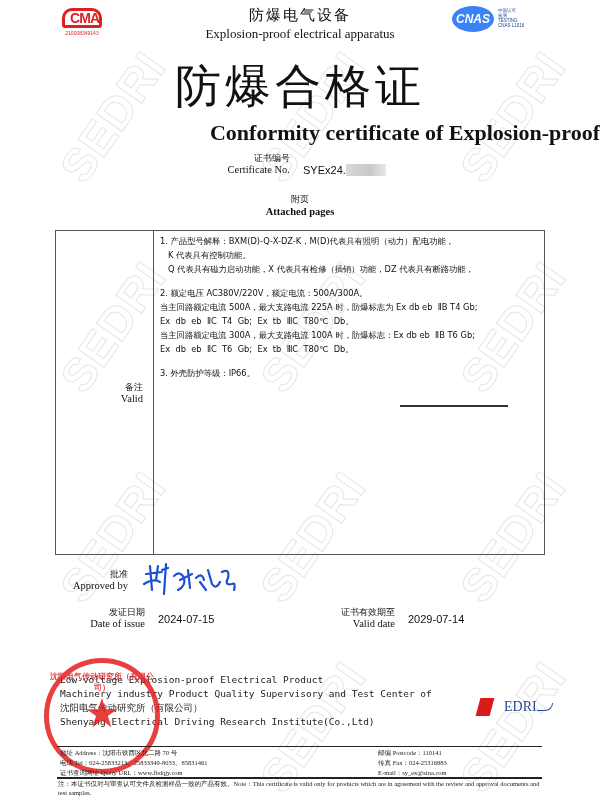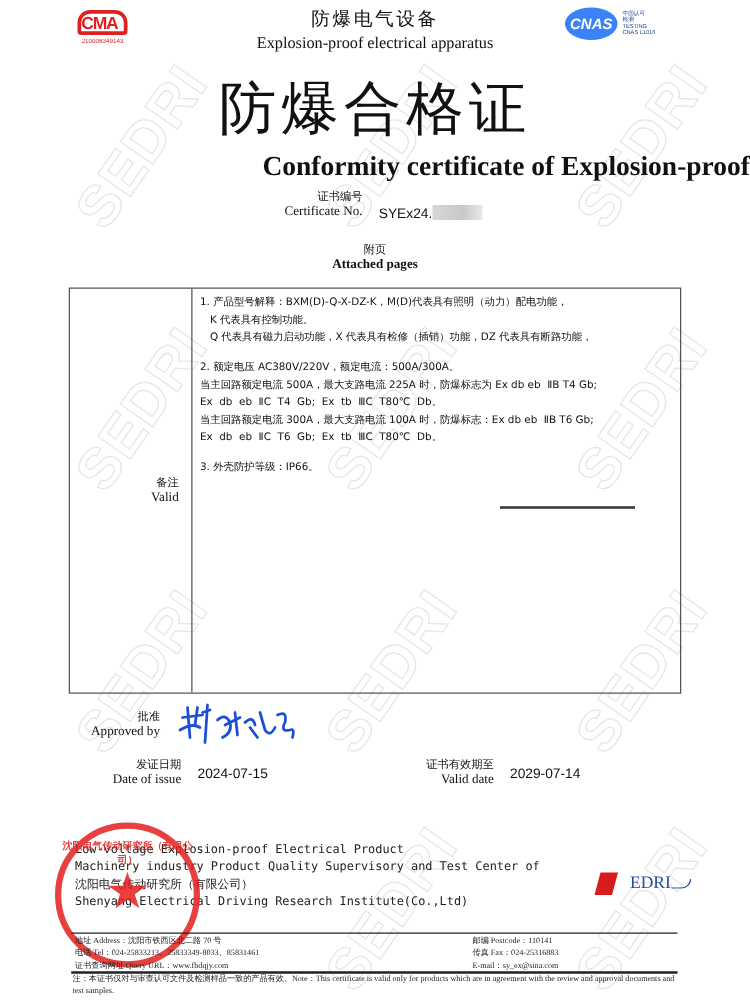--- a/index.html
+++ b/index.html
@@ -8,21 +8,21 @@
 
   .abs { position: absolute; }
 
   
   .wm { position: absolute; font-family: "Liberation Sans", sans-serif; font-weight: bold; font-size: 46px;
         color: transparent; -webkit-text-stroke: 1px #e6e6e6; transform: rotate(-55deg); letter-spacing: 1px; pointer-events: none; }
 
   
   .cma { left: 62px; top: 8px; width: 48px; }
   .cma-box { width: 40px; height: 20px; border: 3px solid #e02020; border-radius: 10px 10px 3px 3px / 10px 10px 3px 3px;
-             color: #e02020; font-family: "Liberation Sans", sans-serif; font-weight: bold; font-size: 14px; line-height: 14px; text-align: left; letter-spacing: -1px; }
+             color: #e02020; font-family: "Liberation Sans", sans-serif; font-weight: bold; font-size: 14px; line-height: 14px; text-align: right; letter-spacing: -1px; }
   .cma-num { font-family: "Liberation Sans", sans-serif; font-size: 5px; color: #e02020; text-align: center; margin-top: 2px; width: 40px; }
 
   .hdr-cn { left: 0; width: 600px; top: 6px; text-align: center; font-family: "DejaVu Sans", sans-serif; font-size: 15px; letter-spacing: 2px; }
   .hdr-en { left: 0; width: 600px; top: 26px; text-align: center; font-family: "Liberation Serif", serif; font-size: 13px; }
 
   .cnas { left: 452px; top: 6px; }
   .cnas-oval { width: 42px; height: 26px; border-radius: 50%; background: #3b82f6; color: #fff; position: relative; overflow: hidden;
                font-family: "Liberation Sans", sans-serif; font-weight: bold; font-style: italic; font-size: 12px; text-align: center; line-height: 26px; }
   .cnas-oval::after { content: ""; position: absolute; left: 0; right: 0; top: 11px; height: 4px; background: #fff; opacity: 0; }
   .cnas-txt { position: absolute; left: 46px; top: 2px; width: 40px; font-family: "Liberation Sans", sans-serif; font-size: 4.5px; line-height: 5px; color: #1b3f8f; }

